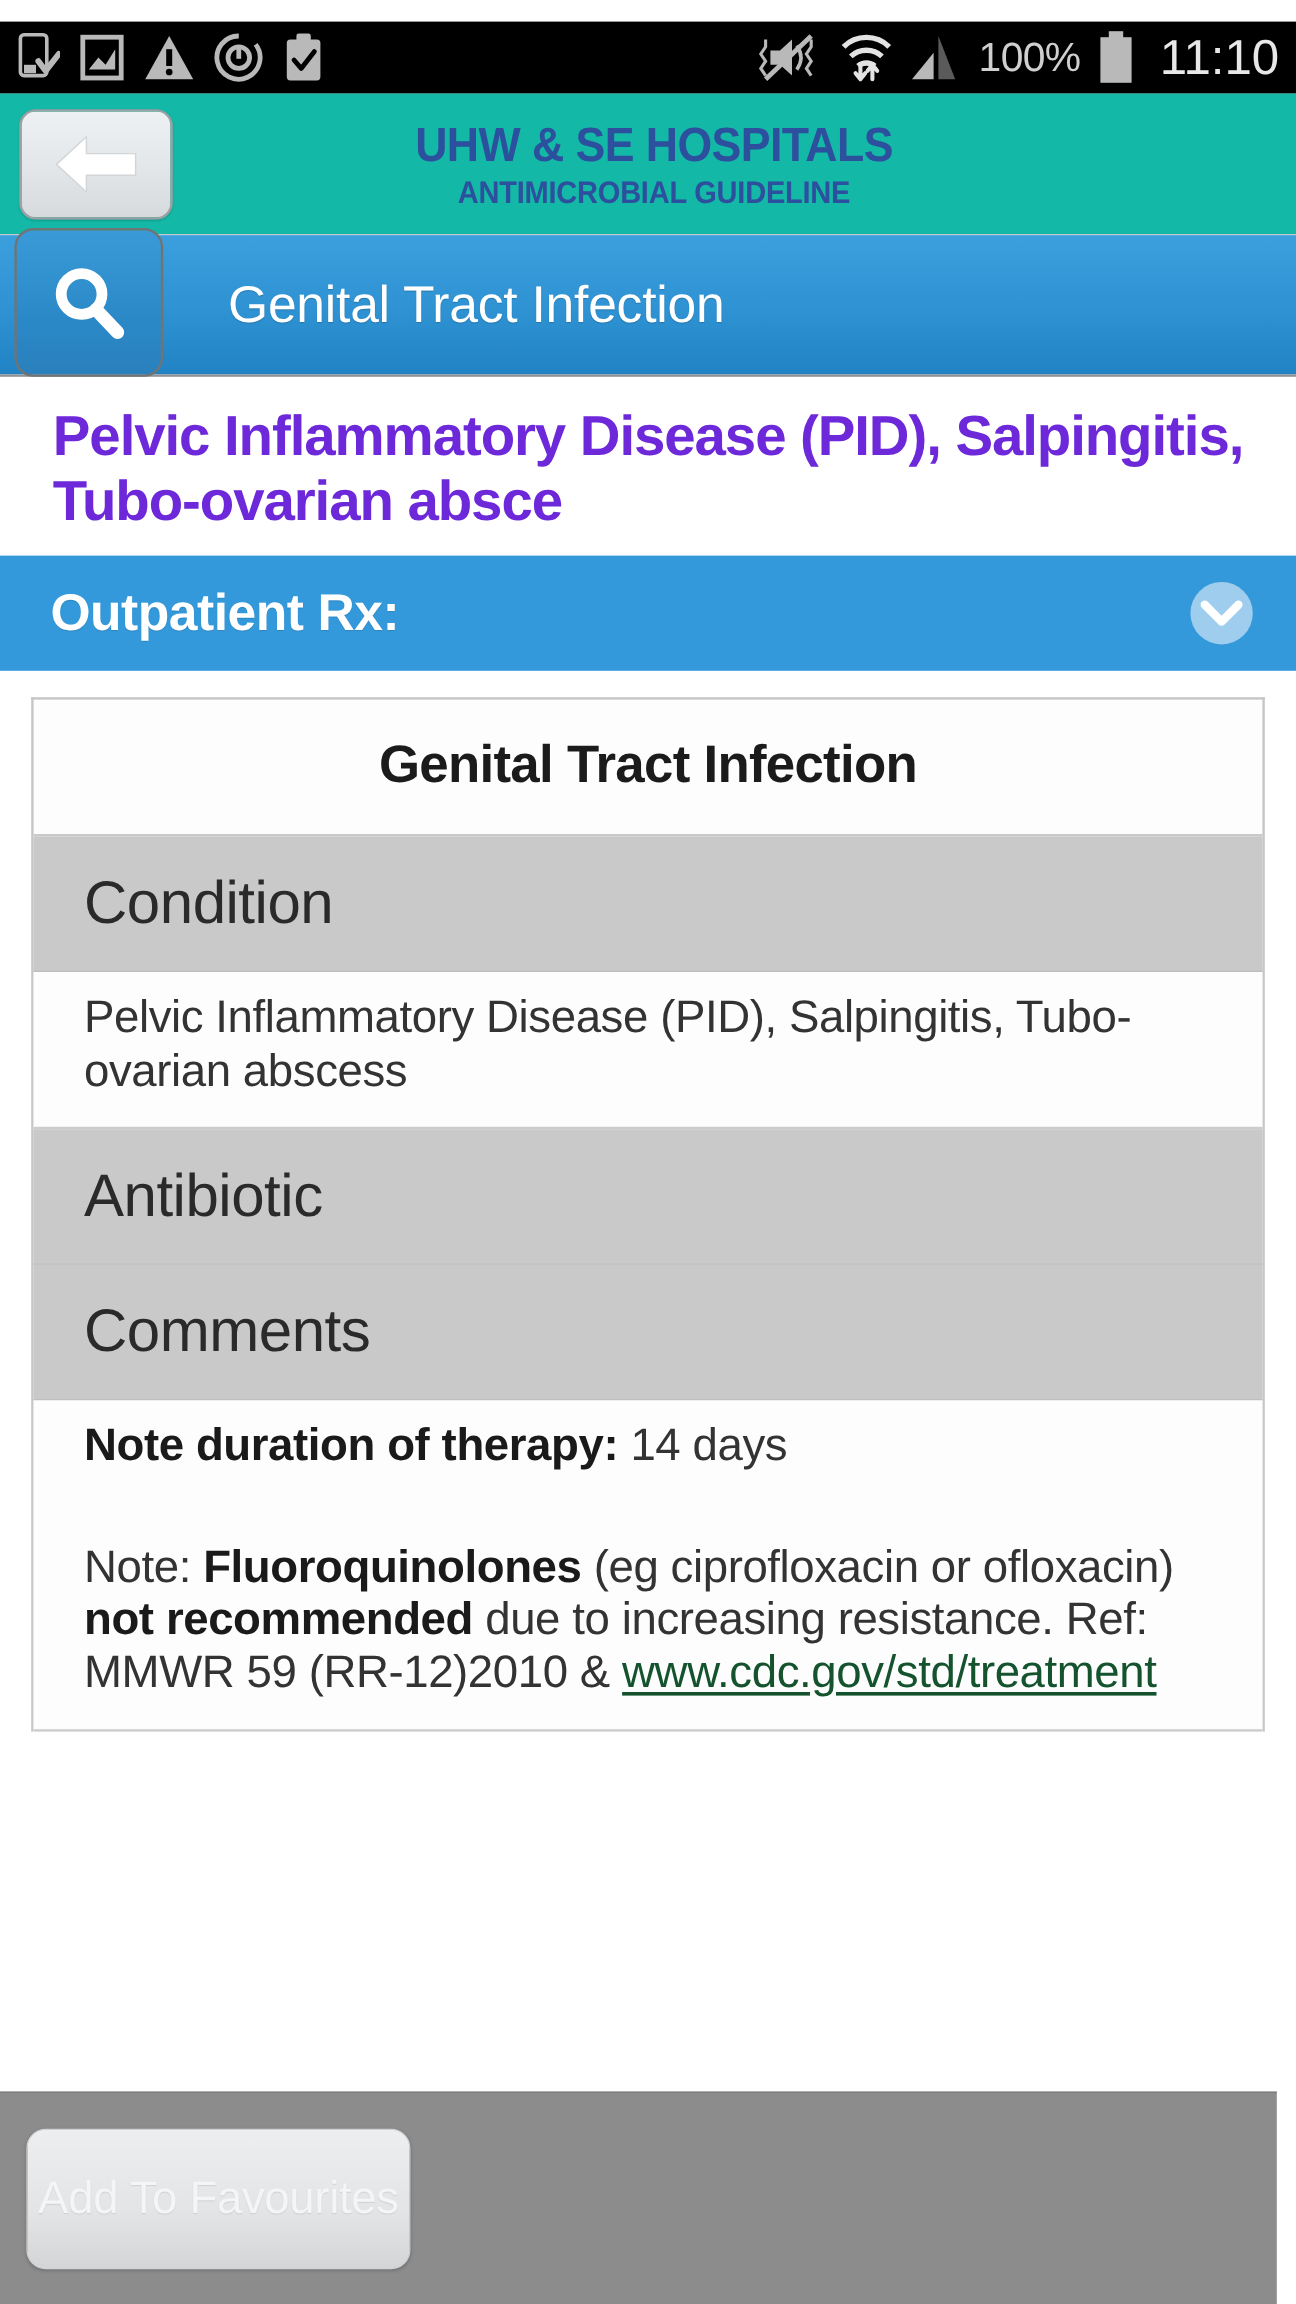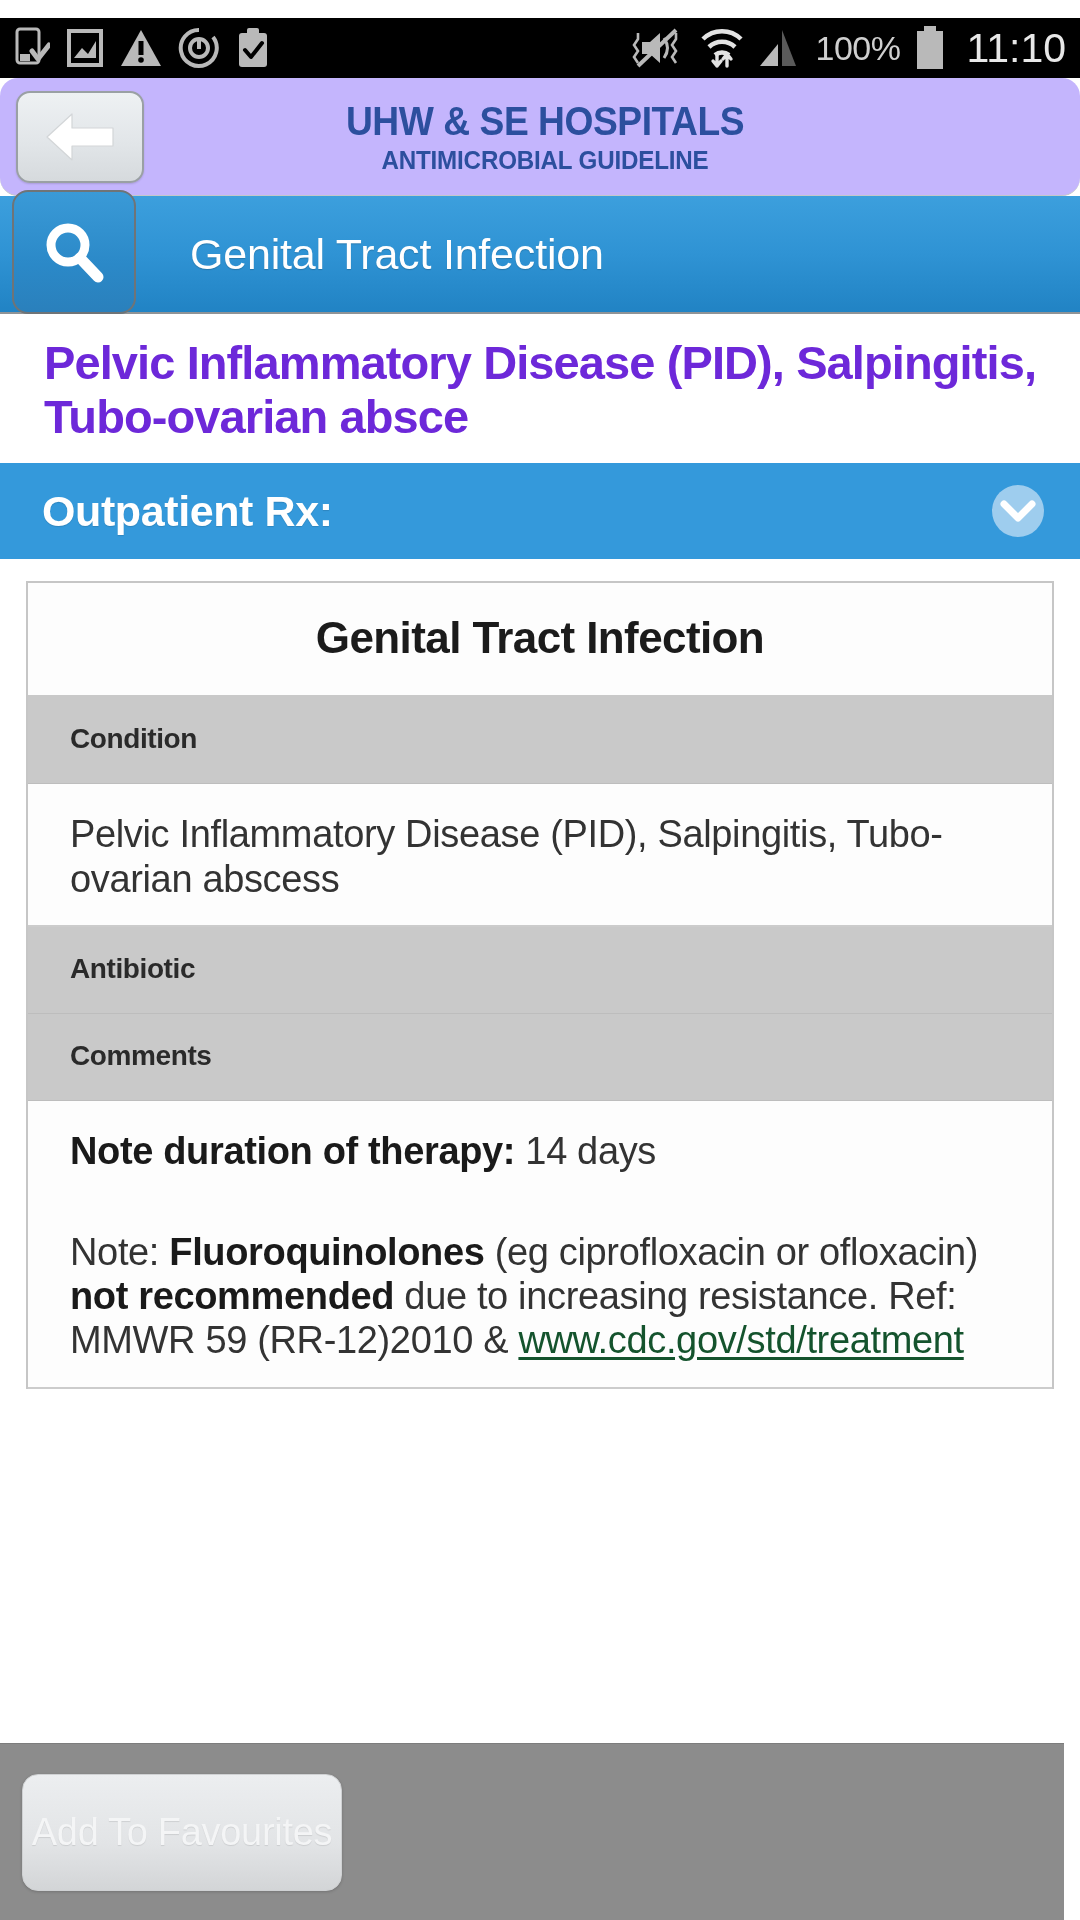--- a/index.html
+++ b/index.html
@@ -25,24 +25,24 @@
     font-size:34px; color:#cfcfcf; letter-spacing:-0.5px;
     font-family:"Liberation Sans", sans-serif;
   }
   .sb-time {
     font-size:41px; color:#e8e8e8; letter-spacing:0px;
     margin-left:6px; font-family:"Liberation Sans", sans-serif;
   }
 
   
   .appbar {
-    height:118px; background:#c4b5fd;
+    height:118px; background:#14b8a6;
     border-bottom:1px solid #c3c7ca;
     position:relative;
-    display:flex; align-items:center;border-radius:18px;
+    display:flex; align-items:center;
   }
   .backbtn {
     position:absolute; left:16px; top:13px;
     width:128px; height:92px; border-radius:14px;
     border:2px solid #9aa0a4;
     background:linear-gradient(180deg,#eef1f3 0%,#e2e6e9 55%,#d6dadd 100%);
     display:flex; align-items:center; justify-content:center;
     box-shadow:0 1px 2px rgba(0,0,0,.14);
   }
   .back-arrow { width:72px; height:52px; display:block; }
@@ -109,28 +109,28 @@
     border-bottom:none;
   }
   .card-title {
     text-align:center; font-weight:bold; font-size:44px;
     color:#1b1b1b; padding:30px 10px 32px;
     letter-spacing:-0.6px;
     border-bottom:2px solid #c9c9c9;
   }
   .row-head {
     background:#c9c9c9; color:#2a2a2a;
-    font-weight:bold; font-size:28px;
+    font-weight:normal; font-size:50px;
     padding:26px 0 28px 42px; letter-spacing:-0.4px;
     border-bottom:1px solid #bdbdbd;
   }
   .row-body {
     background:#fdfdfd; color:#333333;
     font-size:38px; line-height:1.17;
-    padding:28px 40px 24px 42px;
+    padding:16px 40px 24px 42px;
     letter-spacing:-0.35px;
     border-bottom:2px solid #cccccc;
   }
   .row-body b { color:#1a1a1a; font-weight:bold; }
   .row-body.tall { padding-bottom:34px; }
   .note-block { padding-top:56px; }
   .link {
     color:#14532d; text-decoration:underline;
     text-underline-offset:4px;
   }

